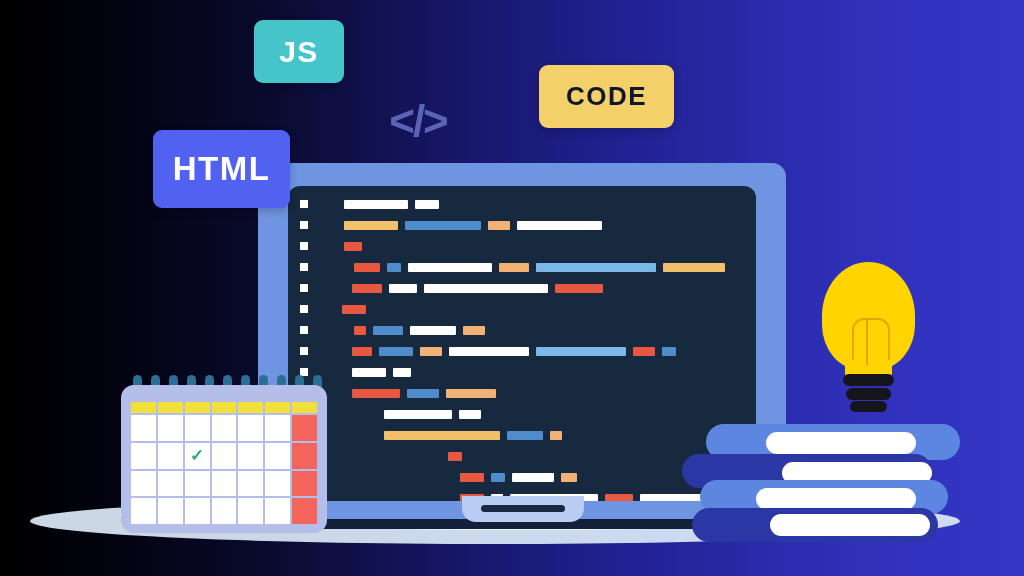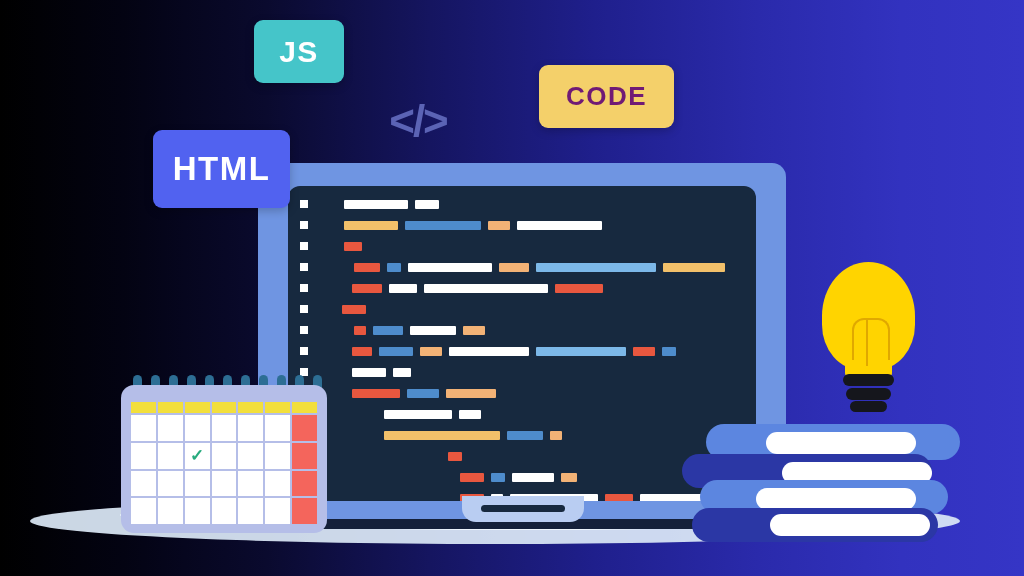--- a/index.html
+++ b/index.html
@@ -311,15 +311,15 @@
   <div id="bulb-base">
       <div class="abs bulb-ring" style="left: 843px; top: 374px; width: 51px; height: 12px; background: rgb(21, 22, 28);"></div>
       <div class="abs bulb-ring" style="left: 846px; top: 388px; width: 45px; height: 12px; background: rgb(21, 22, 28);"></div>
       <div class="abs bulb-ring" style="left: 850px; top: 401px; width: 37px; height: 11px; background: rgb(21, 22, 28);"></div>
     </div>
 
   <div class="abs glyph" style="color: rgb(91, 99, 181);">&lt;/&gt;</div>
 
   <div class="abs badge badge-js" style="background: rgb(69, 197, 201); color: rgb(255, 255, 255);">JS</div>
   <div class="abs badge badge-html" style="background: rgb(81, 98, 240); color: rgb(255, 255, 255);">HTML</div>
-  <div class="abs badge badge-code" style="background: rgb(244, 208, 106); color: #701a75;">CODE</div>
+  <div class="abs badge badge-code" style="background: rgb(244, 208, 106); color: #0f172a;">CODE</div>
 
 </div>
 
 </body></html>

